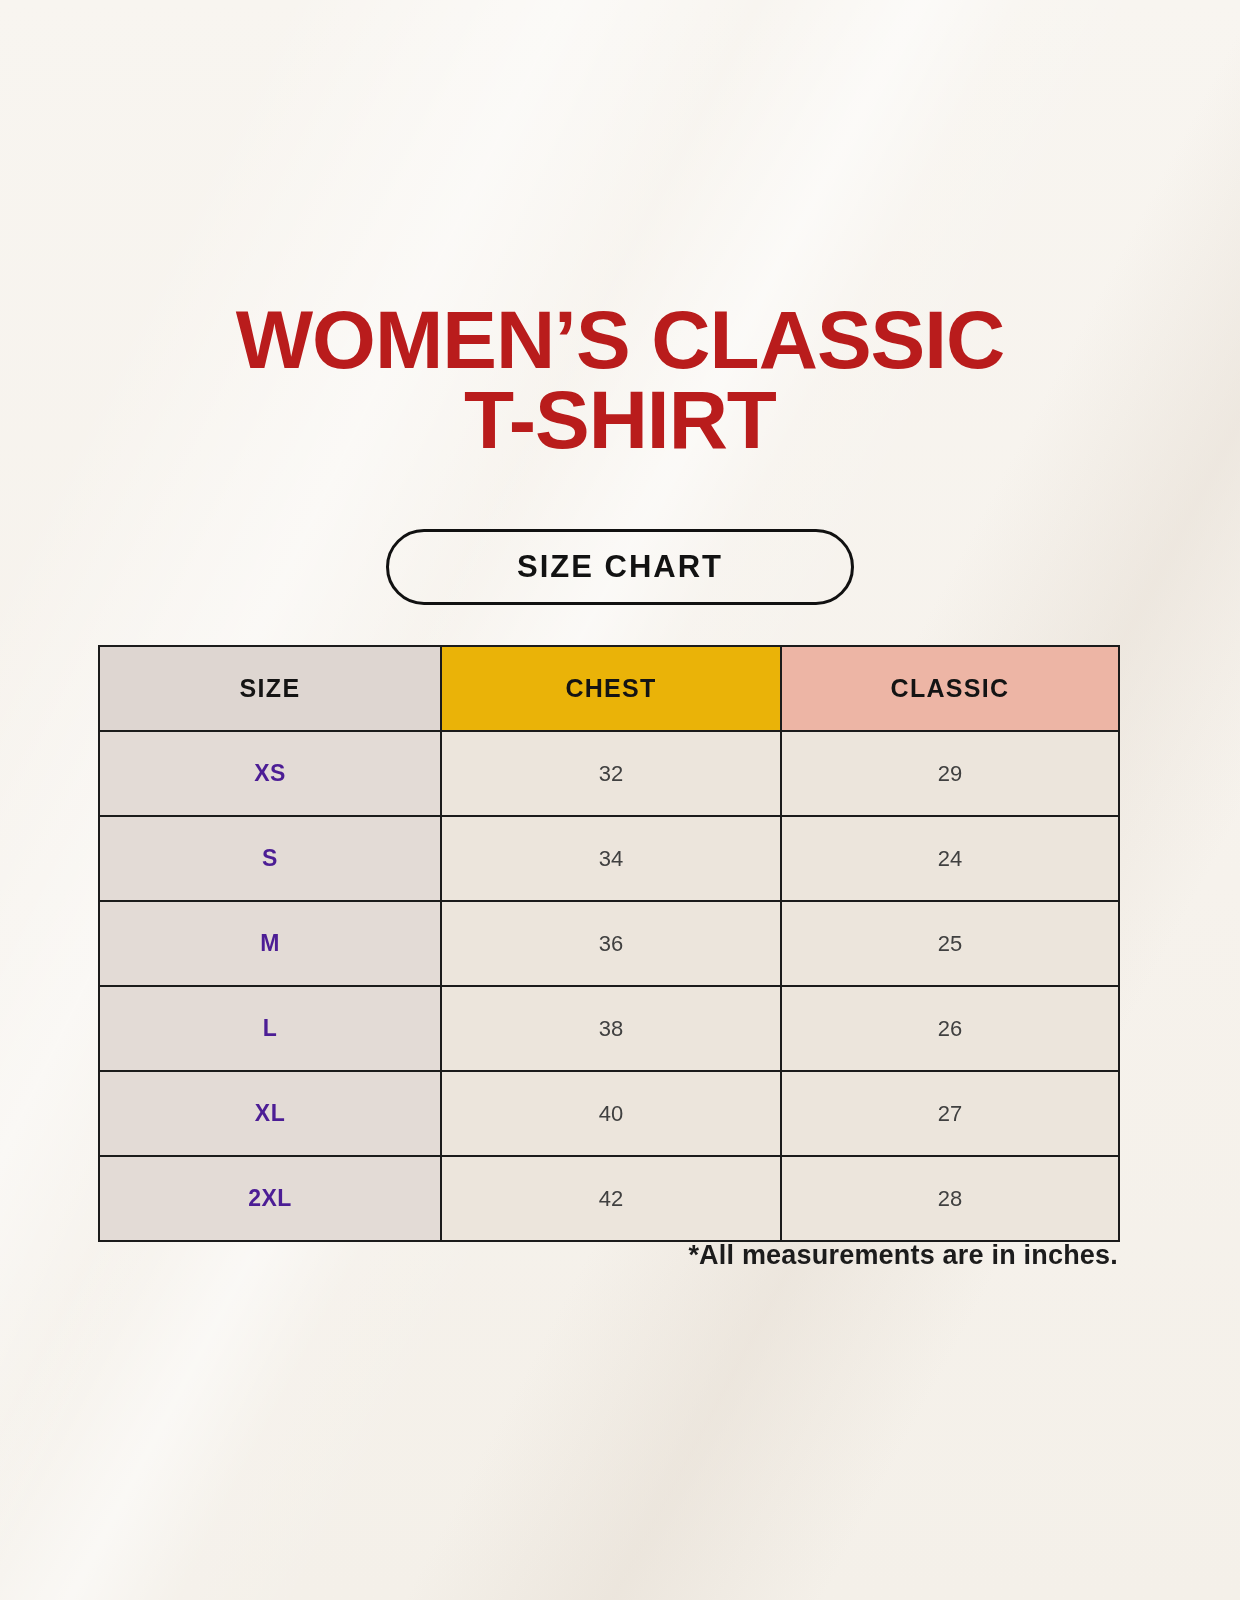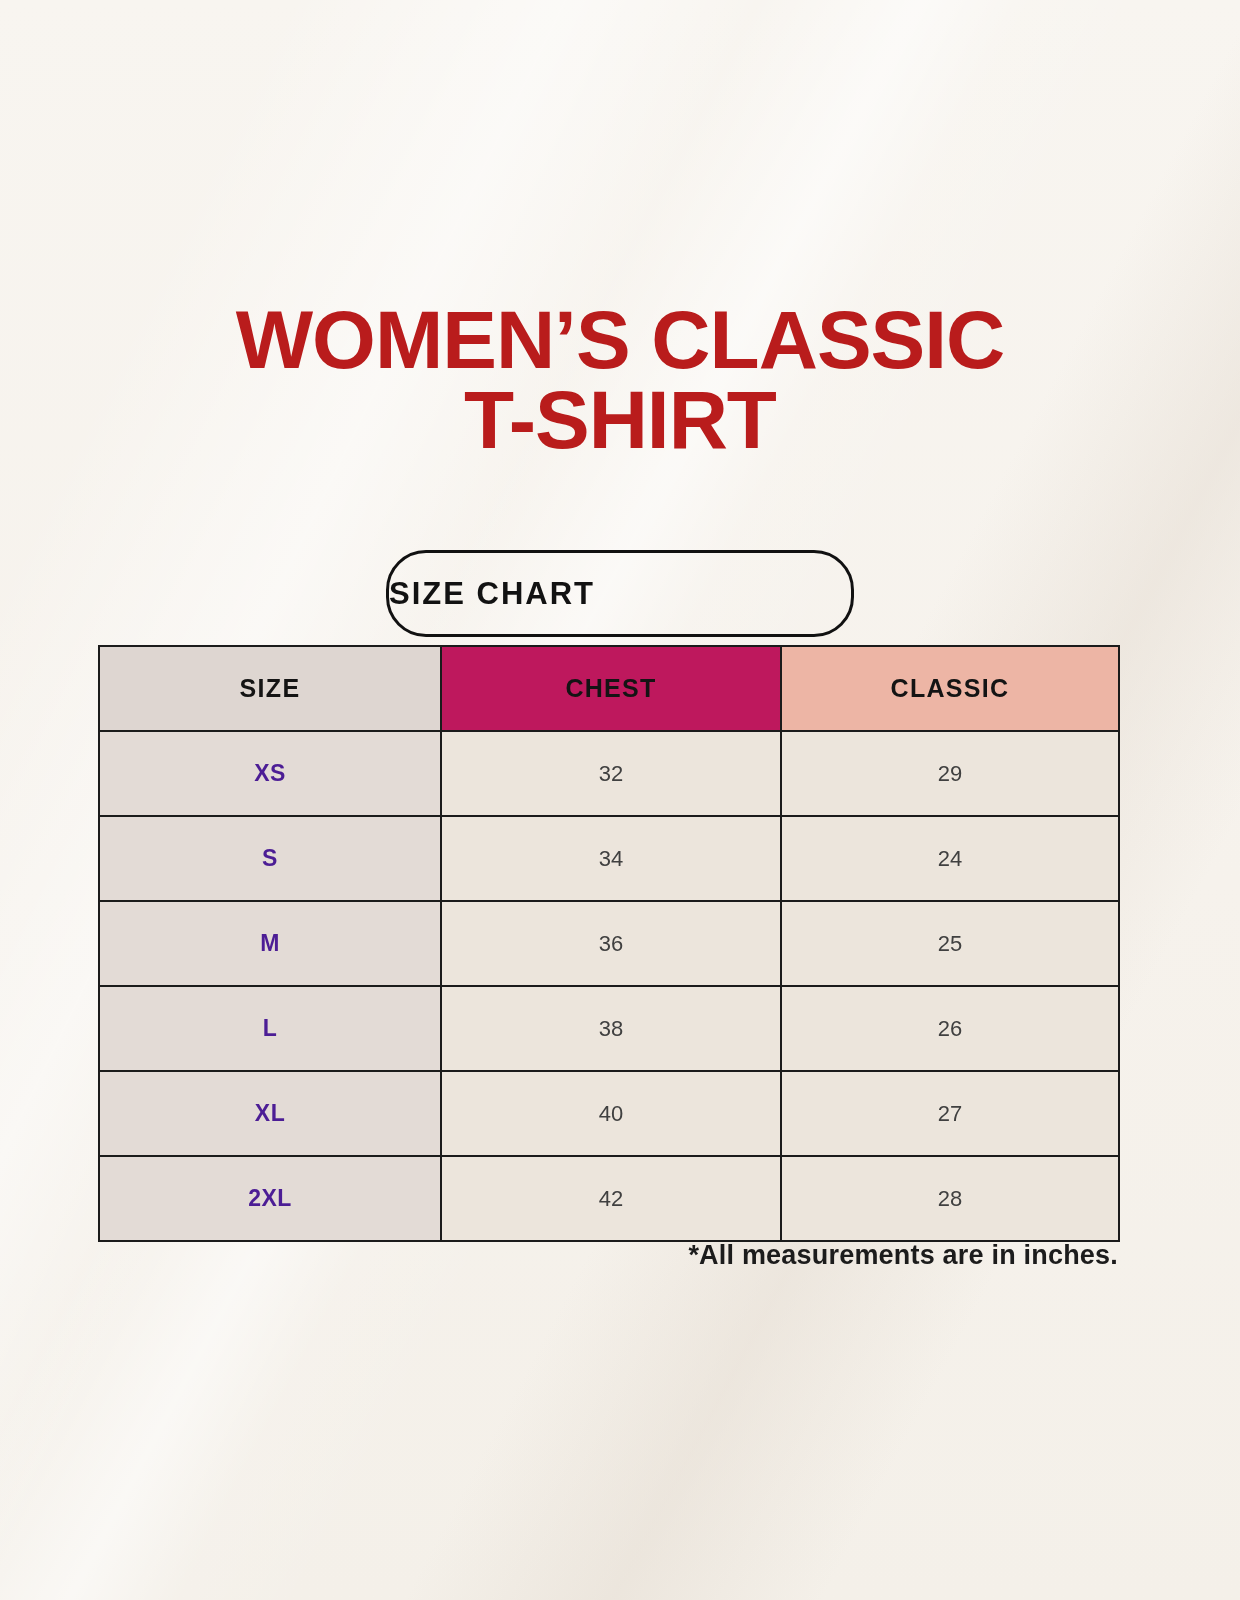--- a/index.html
+++ b/index.html
@@ -41,30 +41,30 @@
     font-size: 82px;
     line-height: 0.98;
     font-weight: 700;
     letter-spacing: -1px;
     color: #b91c1c;
     white-space: pre-line;
   }
 
   .pill {
     position: absolute;
-    top: 550px;
+    top: 529px;
     left: 50%;
     transform: translateX(-50%);
     width: 468px;
-    height: 87px;
+    height: 76px;
     border: 3px solid #111111;
     border-radius: 40px;
     display: flex;
     align-items: center;
-    justify-content: flex-start;
+    justify-content: center;
     box-sizing: border-box;
     background: transparent;
   }
   .pill span {
     font-size: 31px;
     font-weight: 600;
     letter-spacing: 2px;
     color: #121212;
   }
 
@@ -91,21 +91,21 @@
   .col-len   { width: 338px; }
 
   thead th {
     font-size: 25px;
     font-weight: 700;
     letter-spacing: 1.3px;
     color: #141414;
     height: 88px;
   }
   th.h-size  { background: #ded6d1; }
-  th.h-chest { background: #be185d; }
+  th.h-chest { background: #eab308; }
   th.h-len   { background: #edb5a5; }
 
   tbody td.c-size {
     background: #e3dbd6;
     font-size: 23px;
     font-weight: 700;
     letter-spacing: 0.5px;
     color: #4c1d95;
   }
   tbody td.c-val {

